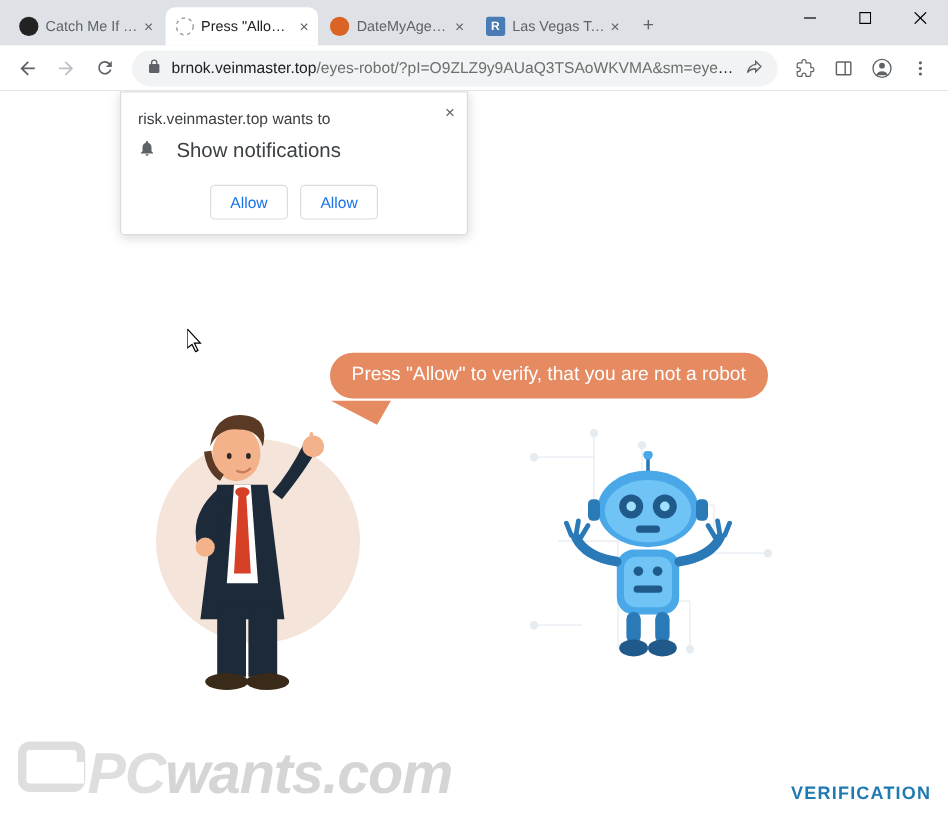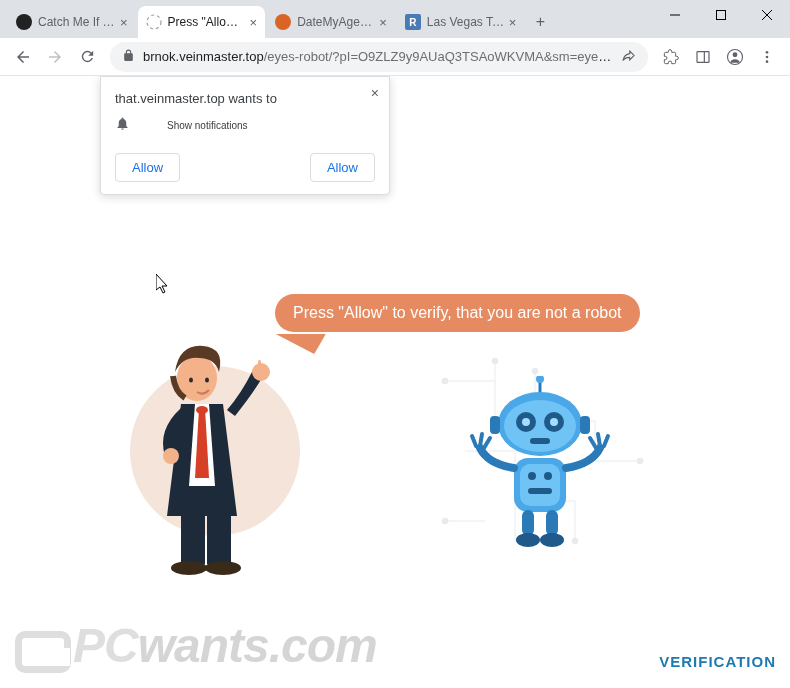--- a/index.html
+++ b/index.html
@@ -31,41 +31,41 @@
 
 
 .page { position: relative; height: 612px; background: #fff; overflow: hidden; }
 
 
 .notif { position: absolute; top: 0; left: 100px; width: 290px; background: #fff; border: 1px solid #dcdcdc; border-radius: 0 0 4px 4px; box-shadow: 0 2px 10px rgba(0,0,0,0.15); padding: 14px 14px 12px 14px; z-index: 10; }
 .notif-close { position: absolute; top: 8px; right: 10px; font-size: 14px; color: #5f6368; cursor: pointer; }
 .notif-title { font-size: 13px; color: #3c4043; margin-bottom: 10px; }
 .notif-row { display: flex; align-items: center; }
 .bell { width: 16px; margin-right: 16px; color: #5f6368; flex-shrink: 0; }
-.notif-text { font-size: 10px; color: #3c4043; margin-left: 20px; }
-.notif-buttons { display: flex; justify-content: space-between; gap: 10px; margin-top: 18px; }
+.notif-text { font-size: 17px; color: #3c4043; }
+.notif-buttons { display: flex; justify-content: center; gap: 10px; margin-top: 18px; }
 .notif-btn { border: 1px solid #dadce0; background: #fff; color: #1a73e8; font-size: 13px; padding: 6px 16px; border-radius: 4px; cursor: pointer; }
 
 
 .cursor { position: absolute; left: 156px; top: 198px; z-index: 20; }
 
 
 .speech { position: absolute; left: 275px; top: 218px; background: #e58a61; color: #fff; font-size: 16px; padding: 10px 18px; border-radius: 22px; z-index: 5; }
 .speech-tail { position: absolute; left: 270px; top: 258px; width: 0; height: 0; border-top: 20px solid #e58a61; border-left: 50px solid transparent; transform: skewX(-30deg); z-index: 4; }
 
 
 .man-bg { position: absolute; left: 130px; top: 290px; width: 170px; height: 170px; background: #f5e4da; border-radius: 50%; z-index: 1; }
 .man { position: absolute; left: 145px; top: 260px; z-index: 2; }
 
 
 .robot-bg { position: absolute; left: 435px; top: 275px; width: 215px; height: 200px; z-index: 1; opacity: 0.35; }
 .robot { position: absolute; left: 460px; top: 300px; z-index: 2; }
 
 
-.watermark { position: absolute; left: 15px; bottom: 15px; font-family: Arial, sans-serif; font-weight: bold; font-style: italic; font-size: 48px; letter-spacing: -1px; opacity: 0.28; display: flex; align-items: flex-end; }
+.watermark { position: absolute; left: 15px; bottom: 15px; font-family: Arial, sans-serif; font-weight: bold; font-style: italic; font-size: 48px; letter-spacing: -1px; opacity: 0.28; display: flex; align-items: flex-start; }
 .wm-loop { width: 56px; height: 42px; border: 7px solid #8a8a8a; border-radius: 10px; display: inline-block; margin-right: 2px; position: relative; }
 .wm-loop::after { content: ""; position: absolute; right: -6px; top: 10px; width: 10px; height: 18px; background: #fff; }
 .wm-pc { color: #8a8a8a; }
 .wm-risk { color: #6a6a6a; }
 
 
 .verif { position: absolute; right: 14px; bottom: 18px; color: #1f7ab2; font-size: 15px; font-weight: bold; letter-spacing: 1px; margin-top: 44px; }
 </style>
 </head>
 <body>
@@ -167,21 +167,21 @@
         <circle cx="12" cy="12" r="2" fill="#5f6368"></circle>
         <circle cx="12" cy="19" r="2" fill="#5f6368"></circle>
       </svg>
     </div>
 </div>
 
 <div class="page">
 
   <div class="notif">
     <span class="notif-close">×</span>
-    <div class="notif-title">that.veinmaster.top wants to</div>
+    <div class="notif-title">risk.veinmaster.top wants to</div>
     <div class="notif-row">
       <span class="bell"><svg width="15" height="15" viewBox="0 0 24 24">
             <path d="M12 22a2 2 0 0 0 2-2h-4a2 2 0 0 0 2 2zm6-6V11c0-3.1-1.6-5.6-4.5-6.3V4a1.5 1.5 0 1 0-3 0v.7C7.6 5.4 6 7.9 6 11v5l-2 2v1h16v-1l-2-2z" fill="#5f6368"></path>
           </svg></span>
       <span class="notif-text">Show notifications</span>
     </div>
     <div class="notif-buttons">
       <button class="notif-btn">Allow</button>
       <button class="notif-btn">Allow</button>
     </div>

